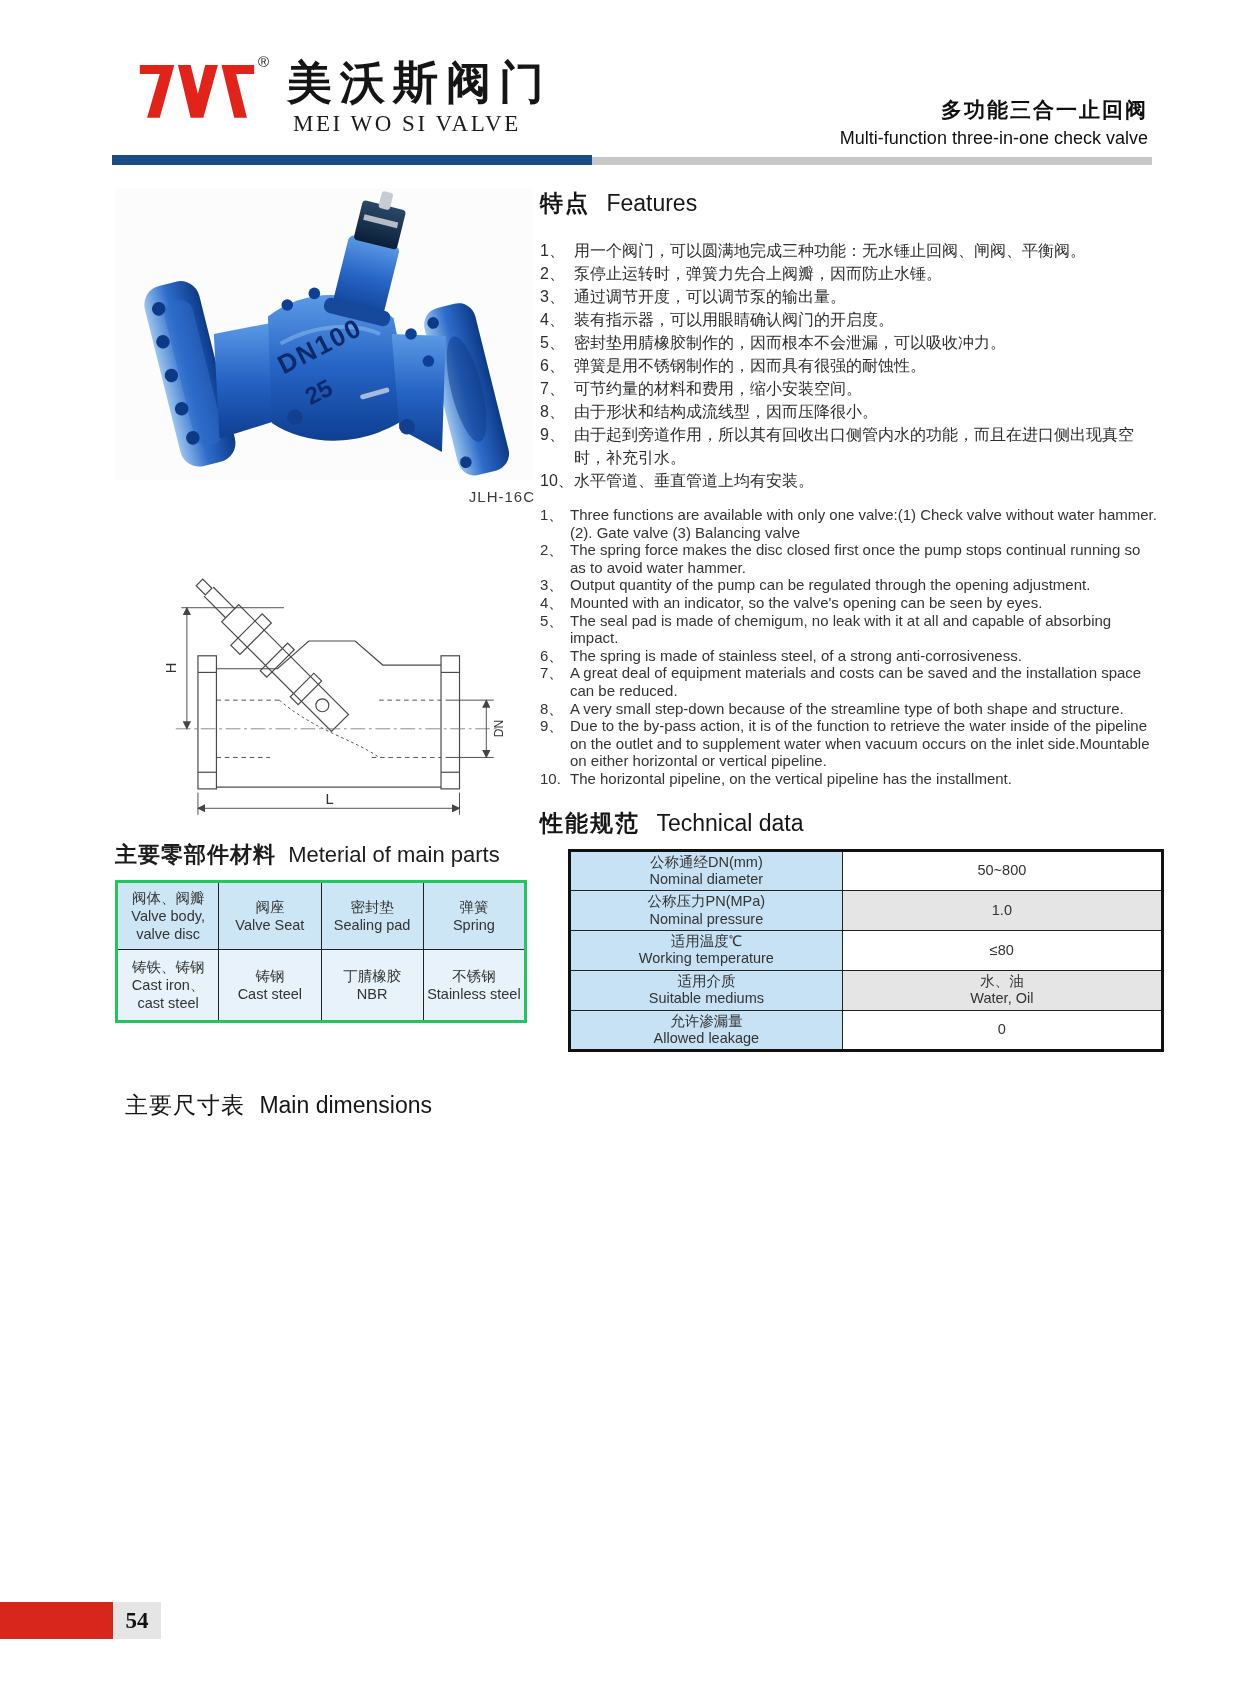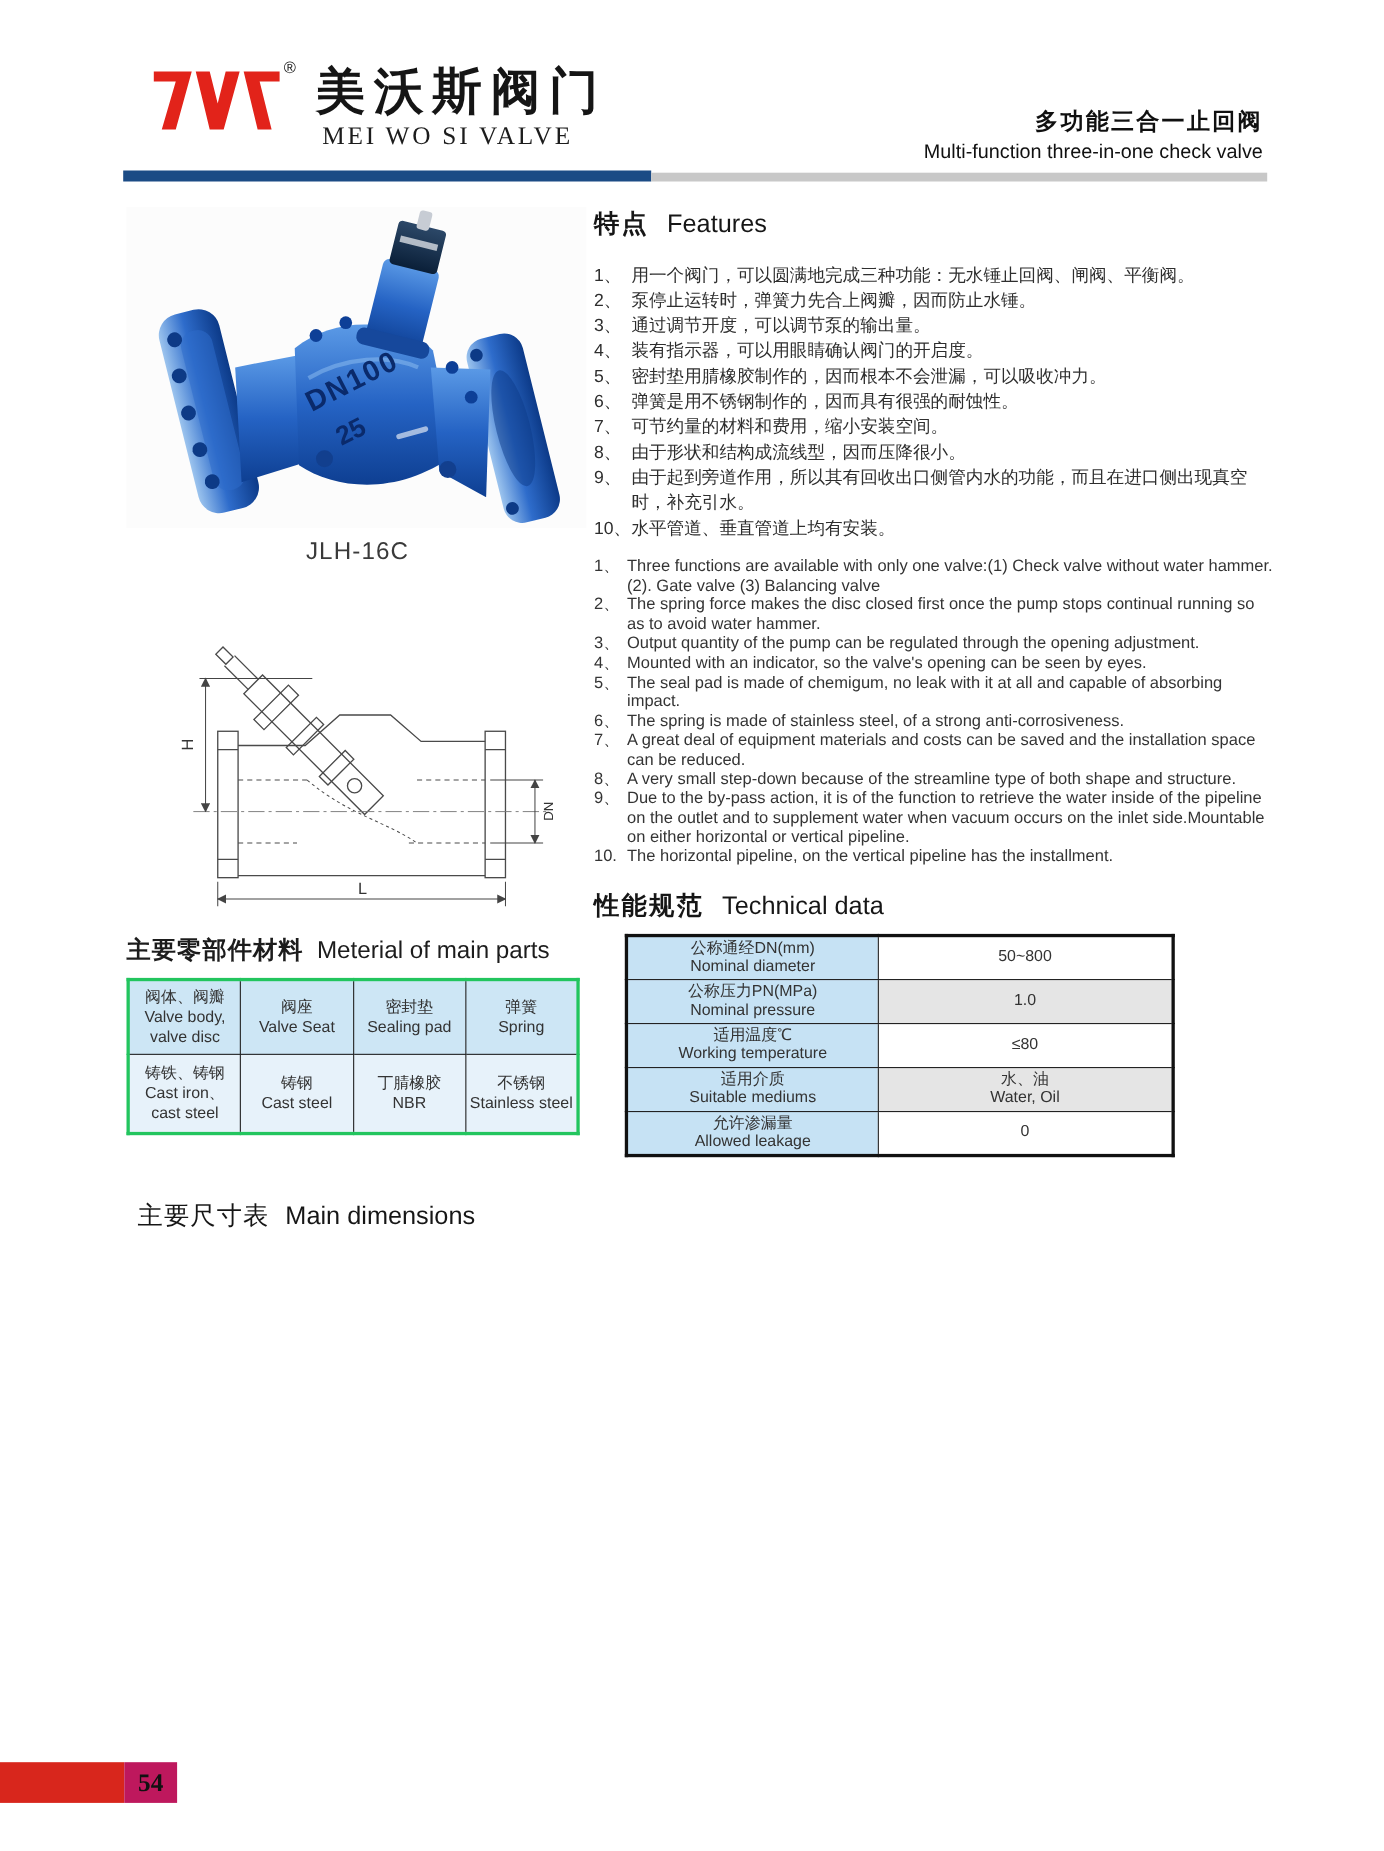--- a/index.html
+++ b/index.html
@@ -15,21 +15,21 @@
   .brand-en { font-family:"Liberation Serif", serif; font-size:23px; letter-spacing:2.5px; color:#1c1c1c; margin-top:0px; padding-left:6px; }
   .page-titles { position:absolute; right:110px; top:96px; text-align:right; }
   .title-cn { font-size:21px; font-weight:bold; color:#101010; letter-spacing:2px; }
   .title-en { font-size:18px; color:#101010; margin-top:4px; }
   .rule-navy { position:absolute; left:112px; top:155px; width:480px; height:10px; background:#1b4b85; }
   .rule-gray { position:absolute; left:592px; top:157px; width:560px; height:8px; background:#c8c8c8; }
 
   
   .left-col { position:absolute; left:115px; top:188px; width:420px; }
   .photo-box { width:418px; height:292px; background:#fcfcfc; display:flex; align-items:center; justify-content:center; }
-  .model-label { text-align:center; font-size:22px; color:#3a3a3a; letter-spacing:1px; margin-top:8px; }
+  .model-label { text-align:right; font-size:15px; color:#3a3a3a; letter-spacing:1px; margin-top:8px; }
   .drawing-box { width:405px; height:305px; margin:14px auto 0 auto; }
   .section-heading { font-size:22px; color:#1c1c1c; margin-top:16px; }
   .section-heading .cn { font-weight:bold; letter-spacing:1px; }
   .section-heading .en { font-weight:normal; margin-left:6px; }
   table.mat { border-collapse:collapse; width:412px; margin-top:10px; table-layout:fixed; border:3px solid #22c55e; }
   table.mat td { border:1px solid #222; text-align:center; vertical-align:middle; font-size:14.5px; color:#333; padding:6px 2px; line-height:1.25; }
   table.mat tr.hd td { background:#cde6f5; height:64px; }
   table.mat tr.bd td { background:#e7f2fa; height:72px; }
 
   
@@ -41,34 +41,34 @@
   .feat-item { display:flex; align-items:flex-start; }
   .feat-list-cn .feat-item { font-size:16px; color:#2e2e2e; line-height:23px; }
   .feat-list-cn .feat-num { flex:0 0 34px; }
   .feat-list-en { margin-top:14px; }
   .feat-list-en .feat-item { font-size:15px; color:#343434; line-height:17.6px; }
   .feat-list-en .feat-num { flex:0 0 30px; }
   .feat-text { flex:1; }
   .tech-heading { font-size:23px; color:#161616; margin-top:20px; margin-bottom:10px; }
   .tech-heading .cn { font-weight:bold; letter-spacing:2px; }
   .tech-heading .en { margin-left:10px; }
-  table.tech { border-collapse:collapse; width:500px; margin-left:28px; table-layout:fixed; border:3px solid #111; }
+  table.tech { border-collapse:collapse; width:596px; margin-left:28px; table-layout:fixed; border:3px solid #111; }
   table.tech td { border:1px solid #222; font-size:14.5px; color:#333; text-align:center; vertical-align:middle; height:36px; line-height:1.2; padding:2px; }
   table.tech td.lbl { background:#c6e2f4; width:46%; }
   table.tech tr.alt td.val { background:#e5e5e5; }
 
   
   .dims { position:absolute; left:125px; top:1090px; width:1012px; }
   .dims-heading { font-size:23px; color:#161616; margin-bottom:10px; }
   .dims-heading .cn { font-weight:normal; letter-spacing:1px; }
   .dims-heading .en { margin-left:8px; }
 
   
   .footer-red { position:absolute; left:0; top:1602px; width:113px; height:37px; background:#d8261c; }
-  .footer-gray { position:absolute; left:113px; top:1602px; width:48px; height:37px; background:#be185d; display:flex; align-items:center; justify-content:center; }
+  .footer-gray { position:absolute; left:113px; top:1602px; width:48px; height:37px; background:#e5e5e5; display:flex; align-items:center; justify-content:center; }
   .footer-page { font-family:"Liberation Serif", serif; font-weight:bold; font-size:23px; color:#111; }
 
   svg text { font-family:"Liberation Sans", sans-serif; }
 </style>
 </head>
 <body>
 
 <div class="page">
 
   <div class="logo-wrap">

